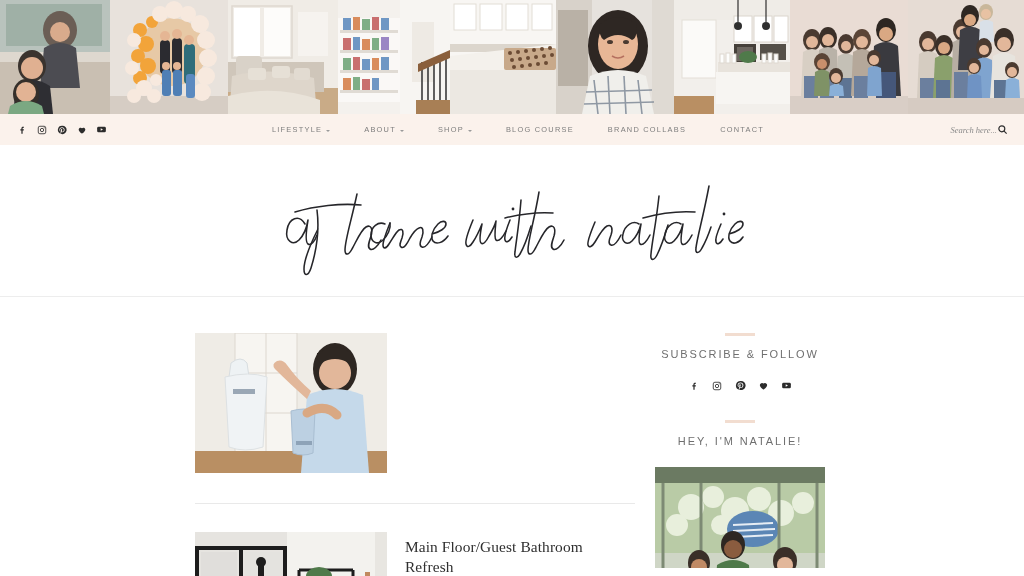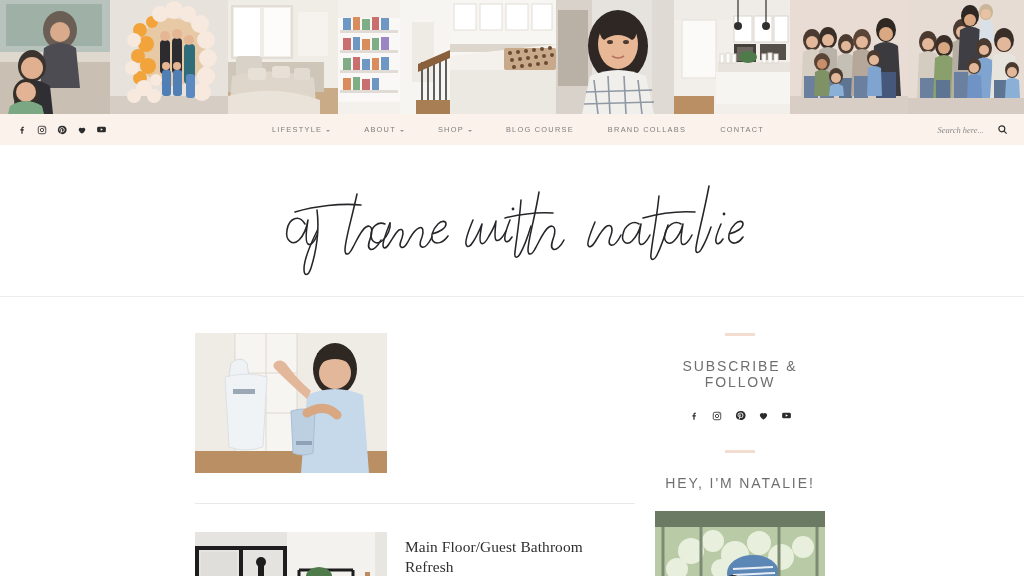--- a/index.html
+++ b/index.html
@@ -72,21 +72,21 @@
     display: inline-block;
     position: relative;
     top: 1px;
   }
 
   .nav-search {
     position: absolute;
     right: 16px;
     display: flex;
     align-items: center;
-    gap: 13px;
+    gap: 0;
   }
   .search-field {
     border: none;
     background: transparent;
     font-family: "Liberation Serif", serif;
     font-style: italic;
     font-size: 8.5px;
     color: #8b8b8b;
     text-align: right;
     width: 56px;
@@ -163,25 +163,25 @@
     width: 170px;
     margin-left: 20px;
     text-align: center;
   }
   .dash {
     width: 30px; height: 3px;
     background: #f2ddd0;
     margin: 0 auto;
   }
   .widget-title {
-    font-size: 14px;
+    font-size: 11px;
     letter-spacing: 1.9px;
     color: #6f6f6f;
     text-transform: uppercase;
-    margin-top: 22px;
+    margin-top: 12px;
   }
   .side-social {
     display: flex;
     justify-content: center;
     align-items: center;
     gap: 12px;
     margin-top: 20px;
   }
   .side-social .sico { width: 11px; height: 11px; display:flex; align-items:center; justify-content:center; color:#2c2c2c; }
   .dash-2 { margin-top: 29px; }

